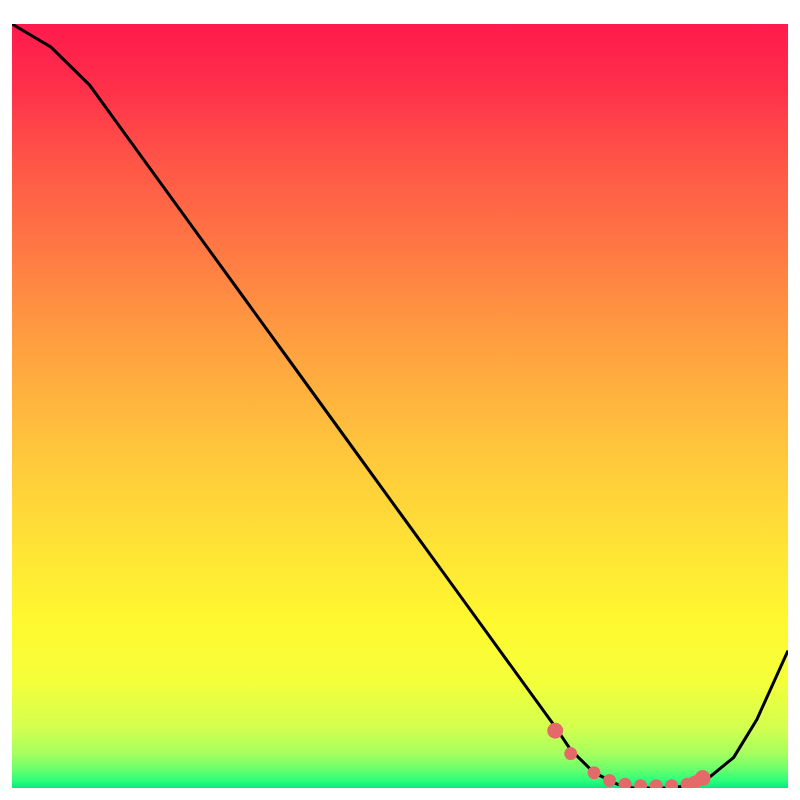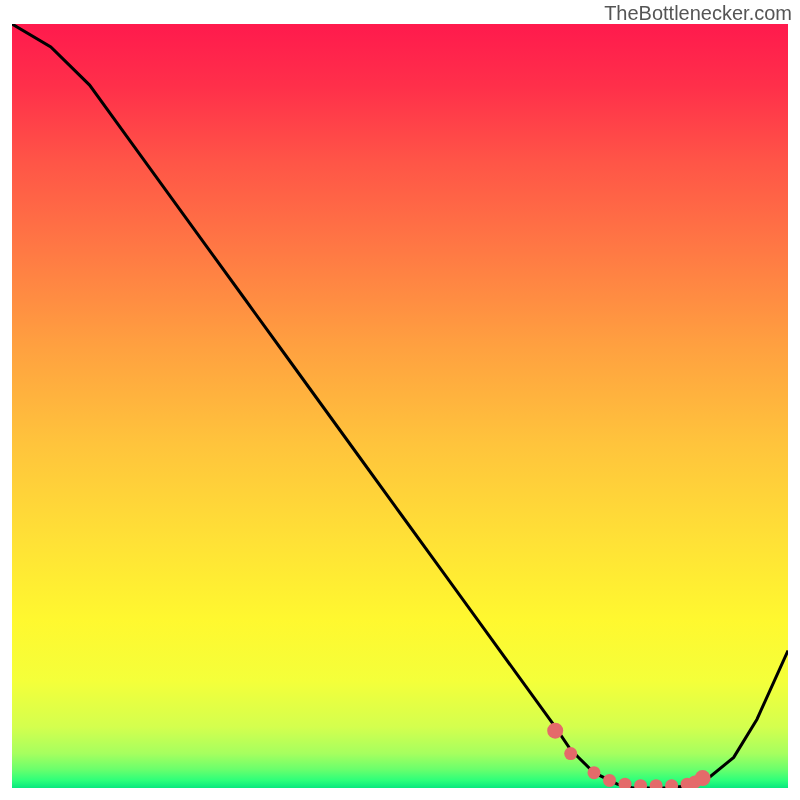--- a/index.html
+++ b/index.html
@@ -30,21 +30,20 @@
     top: 24px;
     width: 776px;
     height: 764px;
   }
   svg { display: block; }
 </style>
 </head>
 <body>
 
 <div class="container">
-  <div class="attribution">TheBottlenecker.com</div>
 
   <div class="plot">
     <svg id="chart-svg" width="776" height="764" viewBox="0 0 776 764">
       <defs>
         <linearGradient id="bg-grad" x1="0" y1="0" x2="0" y2="1">
             <stop offset="0%" stop-color="#ff1a4d"></stop>
             <stop offset="8%" stop-color="#ff2f4a"></stop>
             <stop offset="18%" stop-color="#ff5547"></stop>
             <stop offset="30%" stop-color="#ff7a44"></stop>
             <stop offset="42%" stop-color="#ffa040"></stop>

